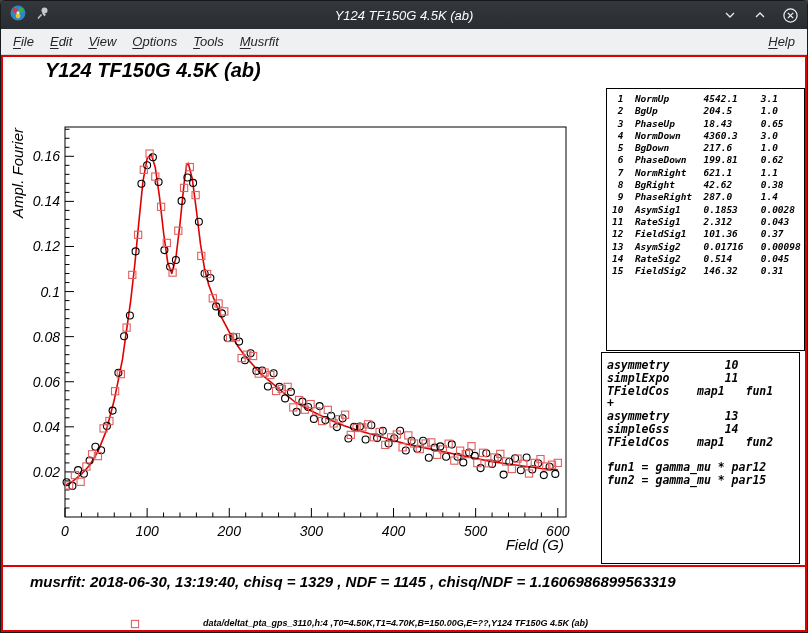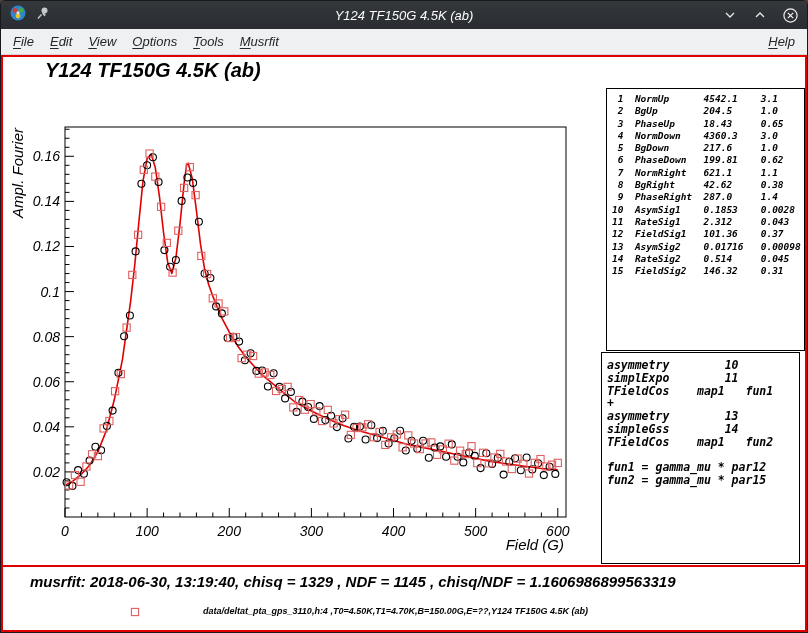--- a/index.html
+++ b/index.html
@@ -394,21 +394,21 @@
 simpleGss        14
 TFieldCos    map1   fun2
 
 fun1 = gamma_mu * par12
 fun2 = gamma_mu * par15</pre>
 
     <div class="footer">
       <div class="status">musrfit: 2018-06-30, 13:19:40, chisq = 1329 , NDF = 1145 , chisq/NDF = 1.1606986899563319</div>
 
 
-      <div class="legend-row" style="top:37px;padding-left:28px;">
+      <div class="legend-row" style="top:49px;padding-left:28px;">
         <span class="marker">
           <svg width="12" height="12" viewBox="0 0 12 12">
               <rect x="2.4" y="2.4" width="7.2" height="7.2" fill="none" stroke="#e06060" stroke-width="1.1"></rect>
             </svg>
         </span>
         <span class="label">data/deltat_pta_gps_3110,h:4 ,T0=4.50K,T1=4.70K,B=150.00G,E=??,Y124 TF150G 4.5K (ab)</span>
       </div>
     </div>
 
   </div>

